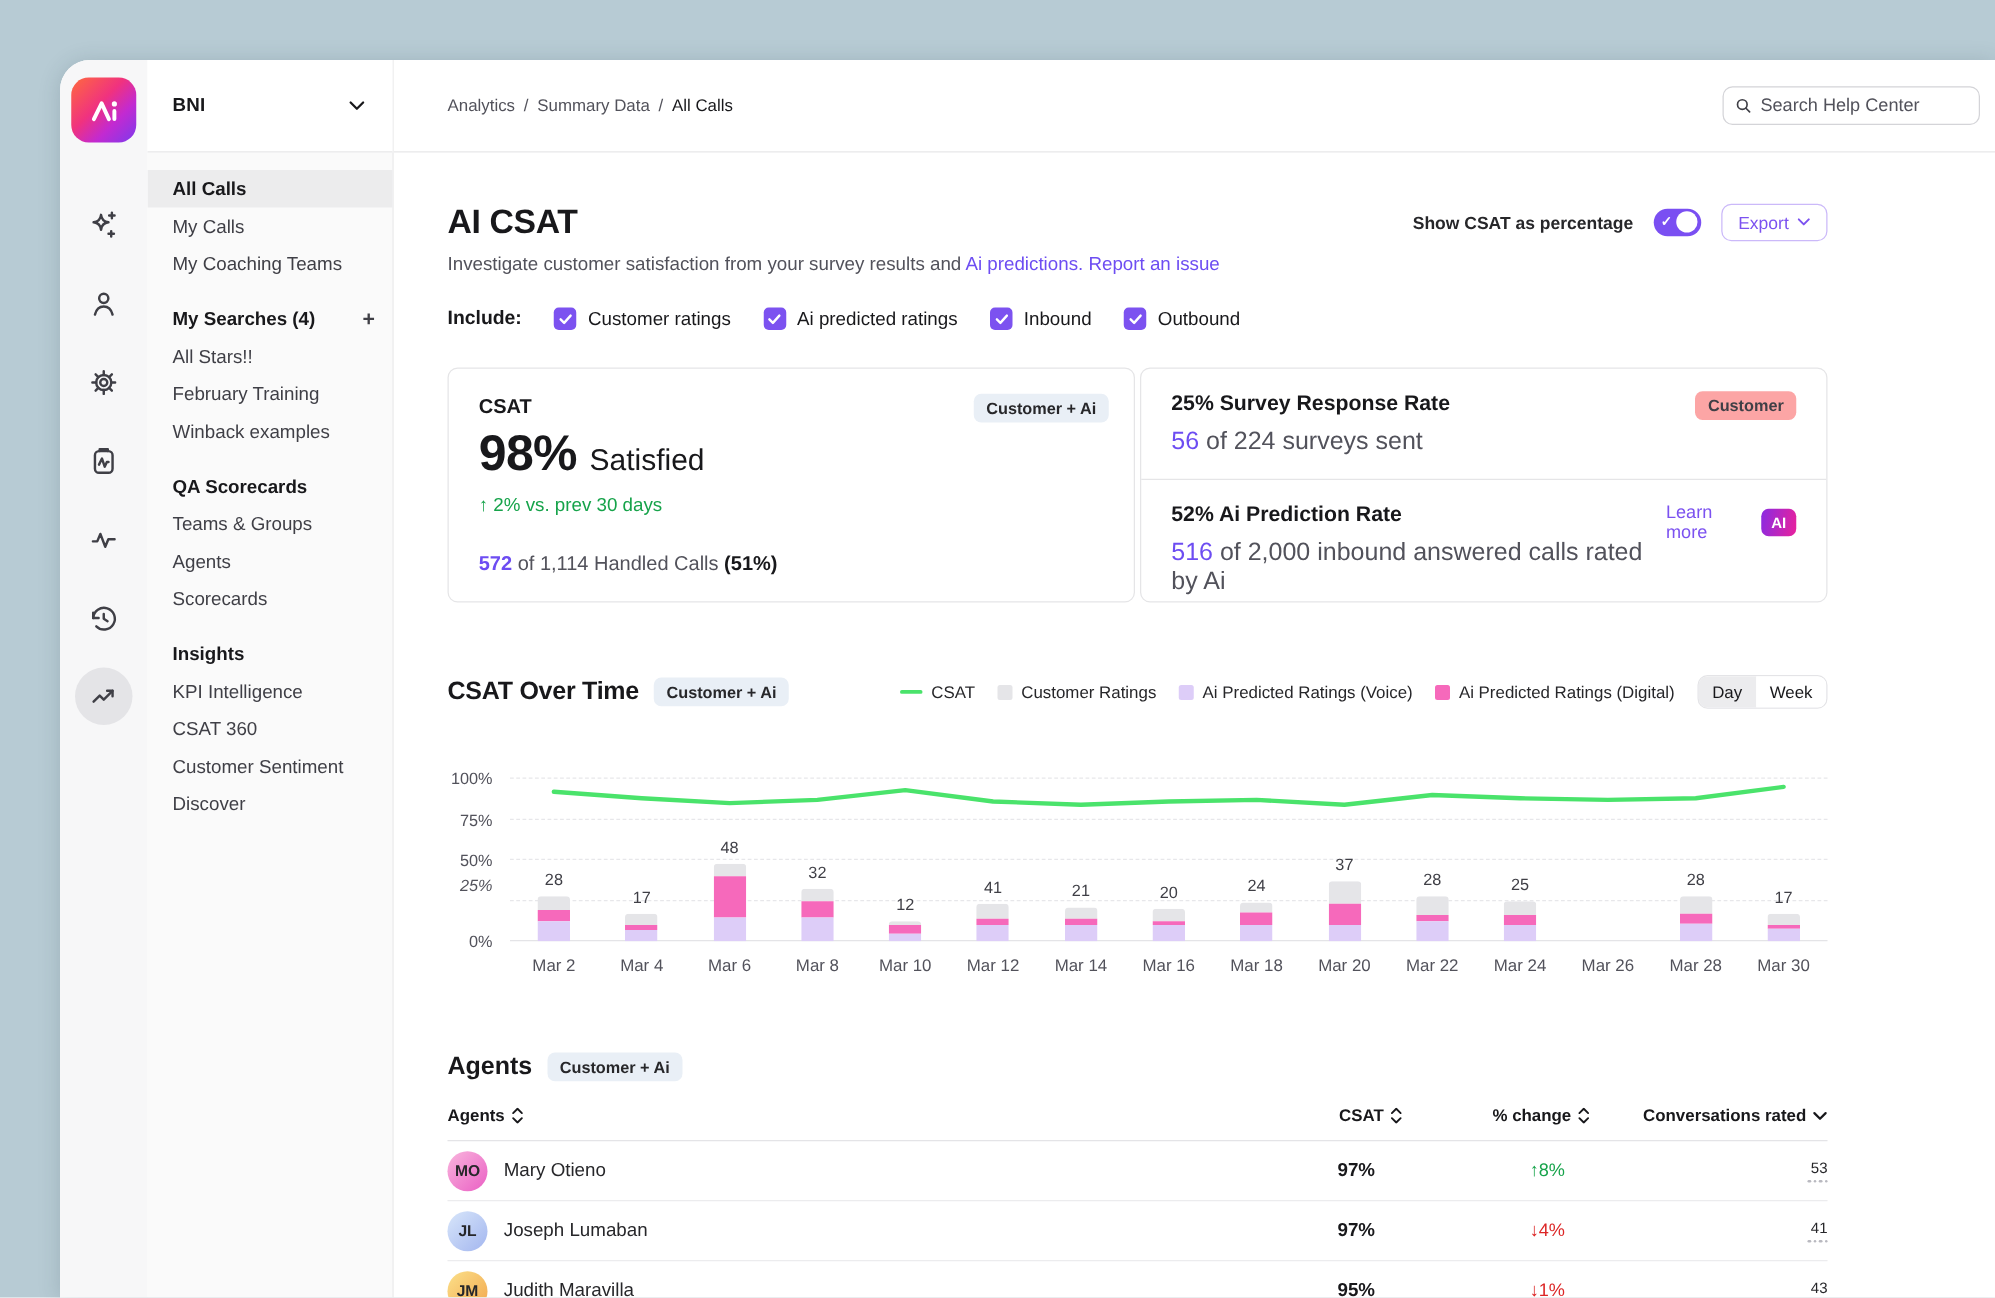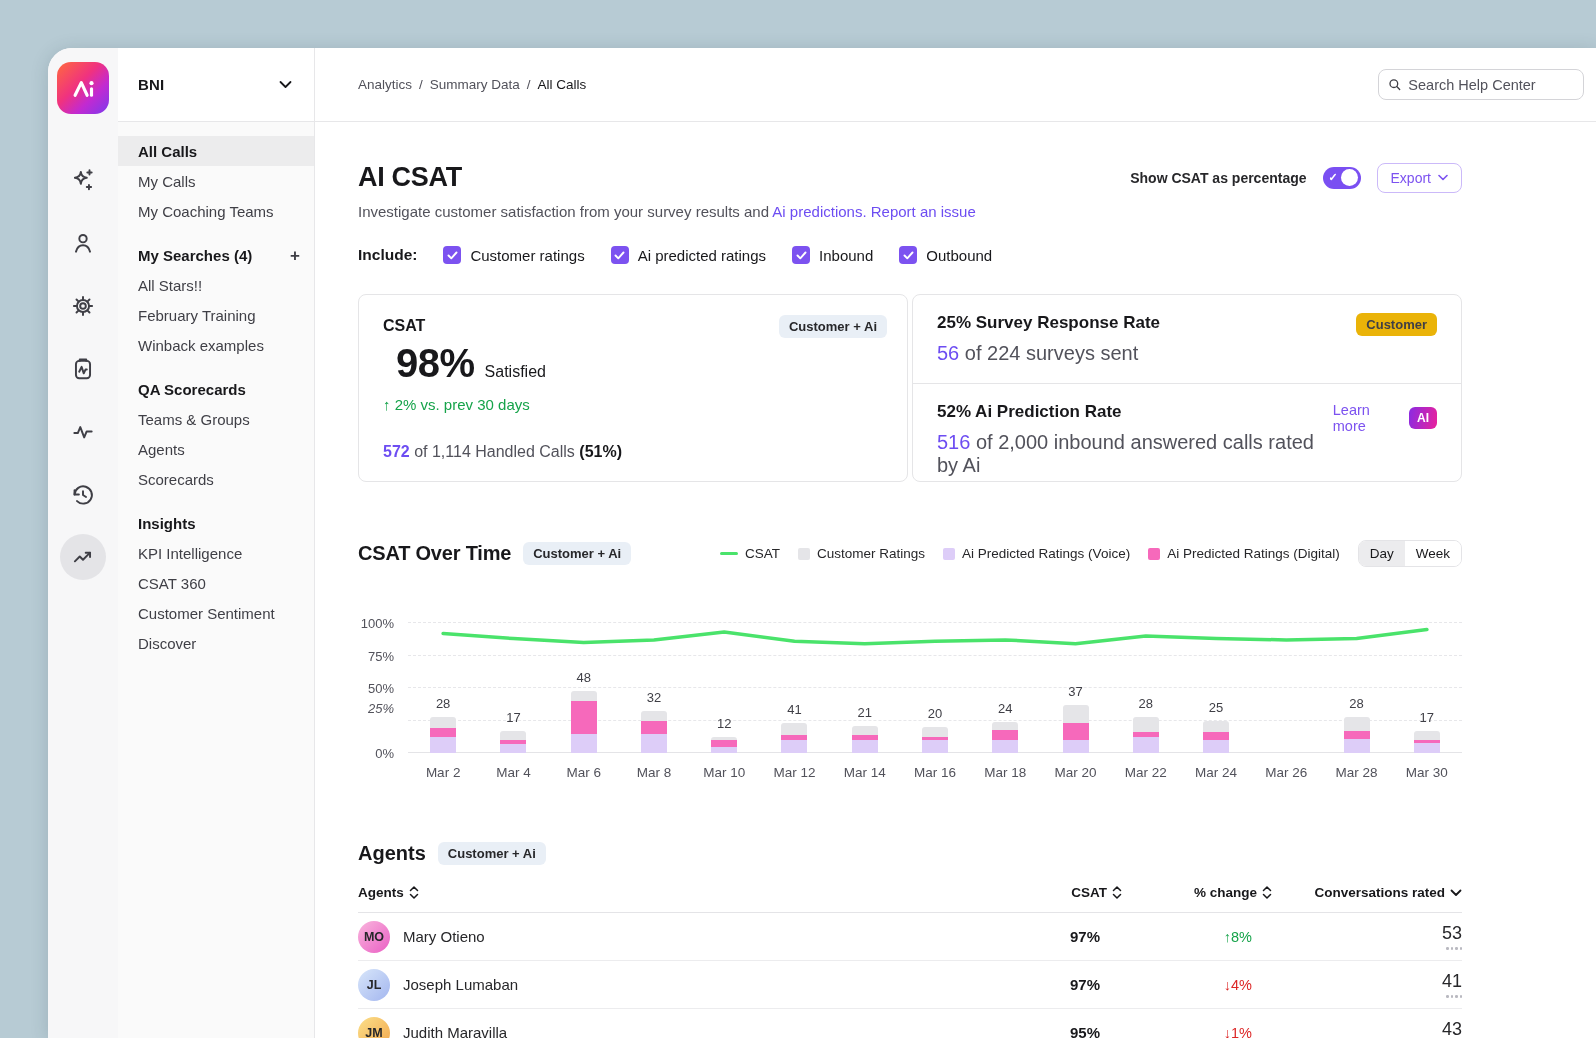--- a/index.html
+++ b/index.html
@@ -61,26 +61,26 @@
   .chk .box { width:18px; height:18px; border-radius:4px; background:#7c52f0; display:flex; align-items:center; justify-content:center; flex:none; }
   .chk .lbl { font-size:15px; color:#18181b; }
 
   
   .cards { margin-top:30px; display:flex; gap:4px; height:188px; }
   .card { border:1px solid #e5e5e7; border-radius:8px; background:#fff; }
   .card-left { width:550px; flex:none; padding:22px 24px 20px; display:flex; flex-direction:column; position:relative; }
   .card-right { flex:1; display:flex; flex-direction:column; }
   .card-sub { flex:1; padding:18px 24px; display:flex; justify-content:space-between; }
   .card-sub + .card-sub { border-top:1px solid #e5e5e7; }
-  .badge-gray { background:#eab308; color:#3f3f46; font-size:13px; font-weight:600; padding:4px 10px; border-radius:6px; white-space:nowrap; }
+  .badge-gray { background:#fca5a5; color:#3f3f46; font-size:13px; font-weight:600; padding:4px 10px; border-radius:6px; white-space:nowrap; }
   .badge-blue { background:#e9eff6; color:#27272a; font-size:13px; font-weight:600; padding:4px 10px; border-radius:6px; white-space:nowrap; }
   .csat-label { font-size:16px; font-weight:700; }
-  .csat-value-row { margin-top:6px; display:flex; align-items:baseline; gap:10px;margin-left:13px; }
+  .csat-value-row { margin-top:6px; display:flex; align-items:baseline; gap:10px; }
   .csat-value { font-size:40px; font-weight:800; letter-spacing:-.5px; }
-  .csat-suffix { font-size:16px; color:#18181b; }
+  .csat-suffix { font-size:24px; color:#18181b; }
   .csat-trend { margin-top:10px; font-size:15px; color:#16a34a; }
   .csat-handled { margin-top:auto; font-size:16px; color:#52525b; }
   .csat-handled .num { color:#6d4df2; font-weight:700; }
   .csat-handled .bold { color:#18181b; font-weight:700; }
   .card-left .corner-badge { position:absolute; top:20px; right:20px; }
   .sub-title { font-size:17px; font-weight:600; }
   .sub-detail { margin-top:9px; font-size:20px; color:#52525b; }
   .sub-detail .num { color:#6d4df2; }
   .learn-row { display:flex; align-items:center; gap:10px; height:fit-content; }
   .learn-link { color:#7c52f0; font-size:14.5px; cursor:pointer; }
@@ -124,21 +124,21 @@
   .col-rated { width:190px; justify-content:flex-end; text-align:right; }
   .agent-row { display:flex; align-items:center; height:48px; border-bottom:1px solid #ececee; cursor:pointer; }
   .agent-name-cell { flex:1; display:flex; align-items:center; gap:13px; }
   .avatar { width:32px; height:32px; border-radius:50%; display:flex; align-items:center; justify-content:center; font-size:12.5px; font-weight:700; color:#27272a; flex:none; }
   .agent-name { font-size:15px; color:#27272a; }
   .cell-csat { width:120px; text-align:right; font-size:15px; font-weight:700; padding-right:22px; }
   .cell-chg { width:150px; text-align:right; font-size:14.5px; padding-right:20px; }
   .cell-chg.up { color:#16a34a; }
   .cell-chg.down { color:#dc2626; }
   .cell-rated { width:190px; display:flex; flex-direction:column; align-items:flex-end; gap:3px; }
-  .rated-num { font-size:18px; color:#27272a; }
+  .rated-num { font-size:12px; color:#27272a; }
   .rated-dots { display:flex; gap:2px; }
   .rated-dots i { width:2.5px; height:2.5px; border-radius:50%; background:#b9b9c0; }
 </style>
 </head>
 <body>
 
 <div class="app">
 
   <div class="rail">
     <div class="logo">

